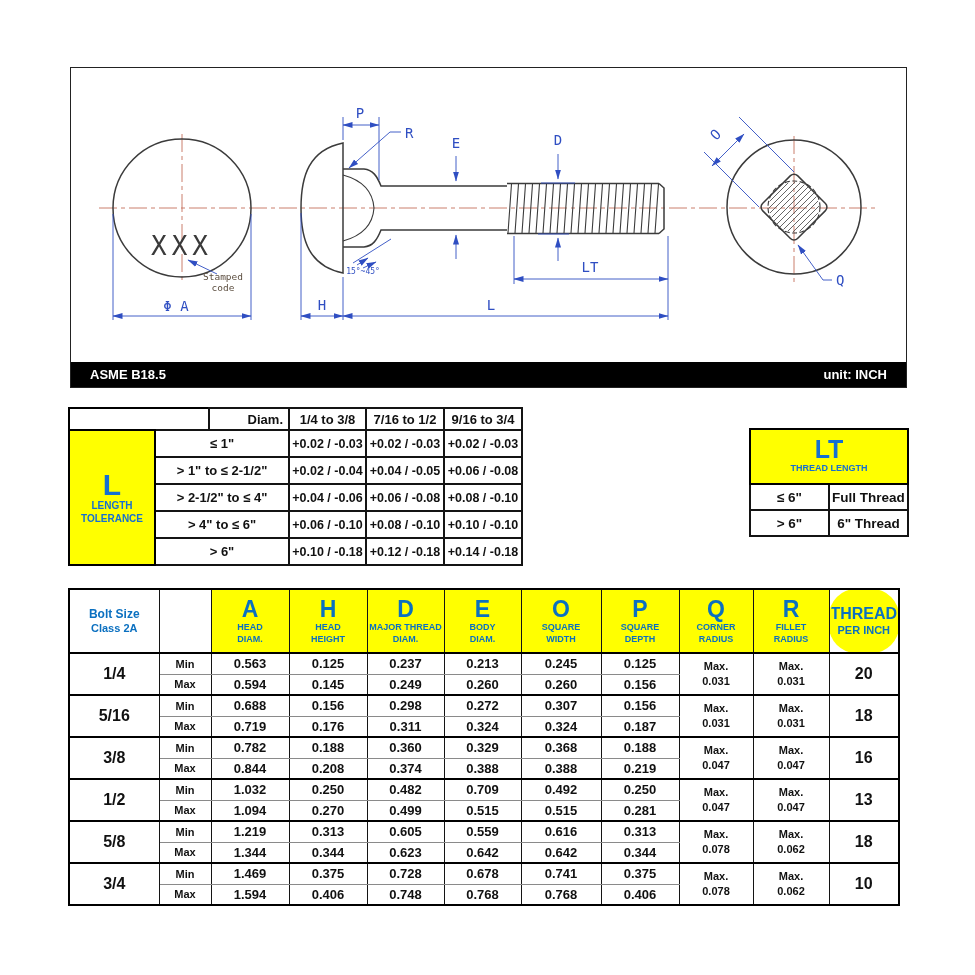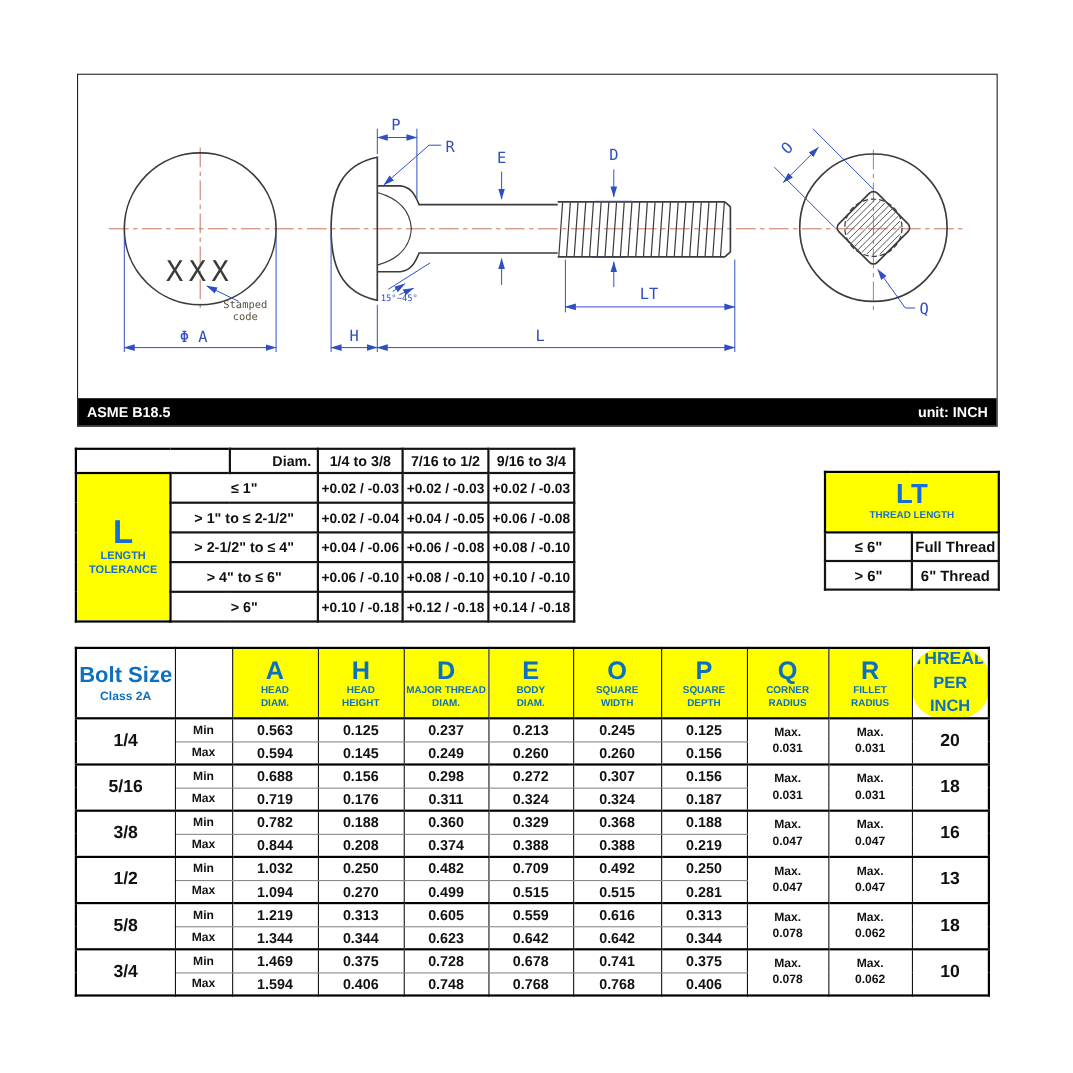--- a/index.html
+++ b/index.html
@@ -2,21 +2,21 @@
 <html><head>
 <meta charset="utf-8">
 <style>
   html,body{margin:0;padding:0;background:#ffffff;}
   #stage{position:relative;width:975px;height:975px;background:#fff;
          font-family:"Liberation Sans",sans-serif;overflow:hidden;}
 
   
   #drawing-block{position:absolute;left:70px;top:67px;width:835px;border:1.5px solid #222;background:#fff;}
   #drawing-svg{display:block;width:835px;height:294px;}
-  #title-bar{height:25px;background:#000;display:flex;justify-content:space-between;align-items:center;padding:0 8px;}
+  #title-bar{height:25px;background:#000;display:flex;justify-content:space-between;align-items:center;padding:0 19px;}
   #title-bar span{color:#fff;font-weight:bold;font-size:13px;line-height:25px;}
   .outline{stroke:#3b3b3b;stroke-width:1.5;fill:none;}
   .thin-outline{stroke:#3b3b3b;stroke-width:1.1;fill:none;}
   .dim{stroke:#2f4ec2;stroke-width:0.9;fill:none;}
   .cl{stroke:#c4705c;stroke-width:0.9;fill:none;stroke-dasharray:18 4 4 4;}
   .dimtxt{font-family:"DejaVu Sans Mono",monospace;fill:#2f4ec2;}
   .stamptxt{font-family:"DejaVu Sans Mono",monospace;fill:#5d4f41;}
 
   
   table{border-collapse:collapse;table-layout:fixed;background:#fff;}
@@ -46,28 +46,28 @@
   #lt-table tr.lt-row td{font-weight:bold;font-size:13.5px;}
 
   
   #main-table{position:absolute;left:68px;top:588px;width:830px;border:2.5px solid #000;}
   #main-table th,#main-table td{border:1.8px solid #141414;}
   #main-table thead th{border-bottom:2.5px solid #000;height:62px;}
   #main-table tbody tr{height:21px;}
   #main-table tr.rmin>td{border-top:2.5px solid #000;}
   #main-table tr.rmin td.bsep{border-bottom:1.2px solid #8a8a8a;}
   .mt-title{background:#fff;color:#0b70c0;font-weight:bold;}
-  .mt-title .t1{font-size:20px;line-height:1.25;text-align:center;}
+  .mt-title .t1{font-size:12px;line-height:1.25;text-align:center;}
   .mt-title .t2{font-size:11px;line-height:1.2;text-align:center;}
   .mt-letter{background:#ffff00;color:#0b70c0;}
   .mt-letter .big{font-size:23px;font-weight:bold;line-height:1.1;}
   .mt-letter .sm{font-size:9px;font-weight:bold;line-height:1.3;}
   .mt-thread{background:#ffff00;color:#0b70c0;border-radius:27px;}
   .mt-thread .thr1{font-size:16px;font-weight:bold;line-height:1.2;}
-  .mt-thread .thr2{font-size:15px;font-weight:bold;line-height:1.4;}
+  .mt-thread .thr2{font-size:11px;font-weight:bold;line-height:1.4;}
   td.size{font-weight:bold;font-size:16px;}
   td.mm{font-weight:bold;font-size:11px;}
   td.val{font-weight:bold;font-size:13px;}
   td.qr{font-weight:bold;font-size:11px;line-height:1.35;}
   td.tpi{font-weight:bold;font-size:16px;text-align:center;}
 </style>
 </head>
 <body>
 
 <div id="stage">

